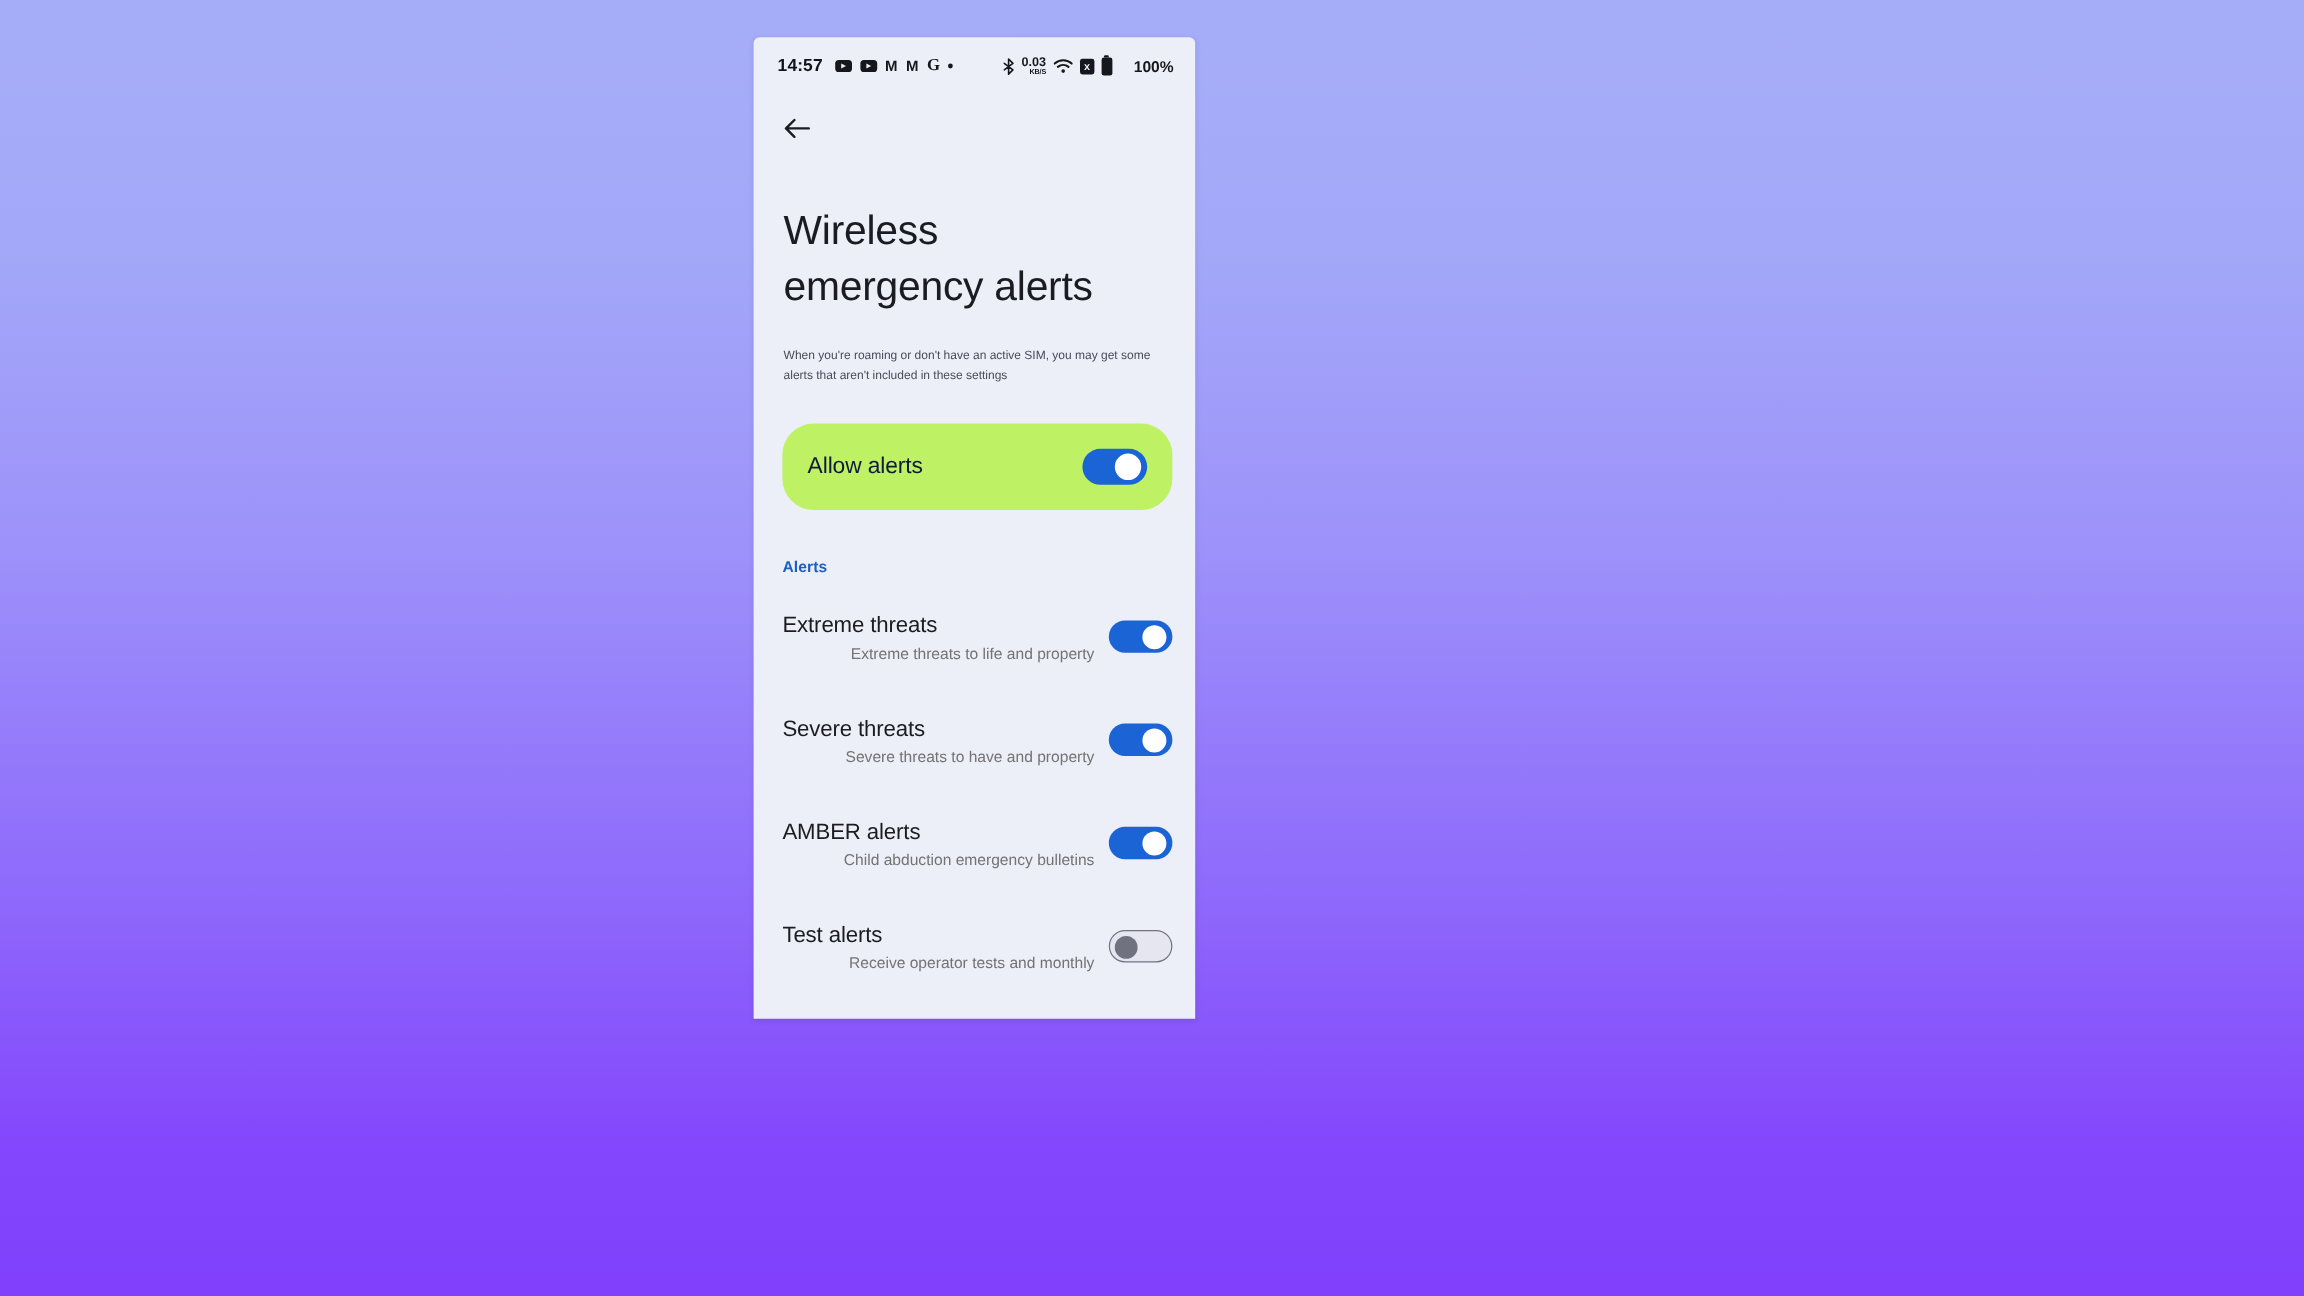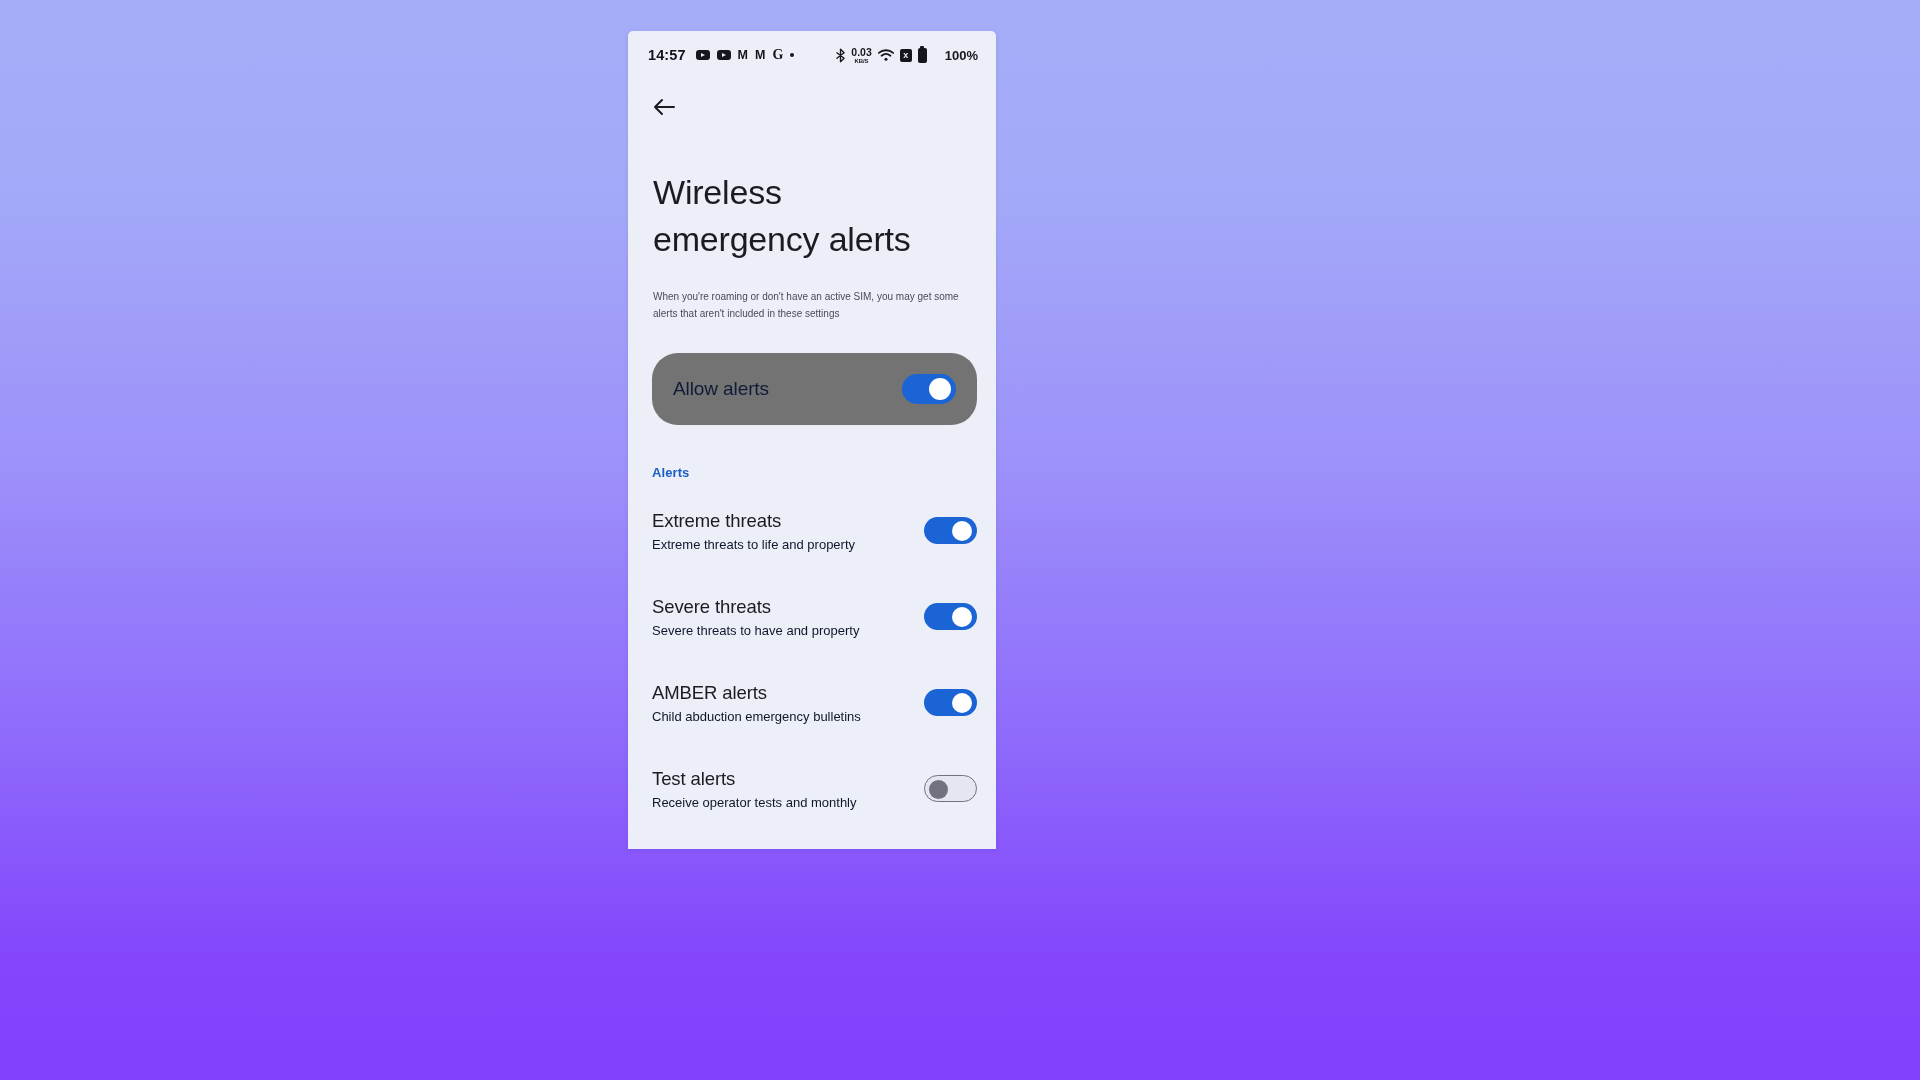--- a/index.html
+++ b/index.html
@@ -91,21 +91,21 @@
   }
   .status-right {
     display: flex;
     align-items: center;
     gap: 6px;
   }
   .bt-icon { width: 9px; height: 15px; }
   .kbs {
     display: flex;
     flex-direction: column;
-    align-items: center;
+    align-items: flex-end;
     line-height: 1;
   }
   .kbs-num {
     font-size: 10.5px;
     font-weight: bold;
     color: #16171d;
   }
   .kbs-unit {
     font-size: 6px;
     font-weight: bold;
@@ -189,21 +189,21 @@
     margin: 25px 28px 0 25px;
     font-size: 10px;
     line-height: 17px;
     color: #494b57;
   }
 
   
   .allow-card {
     margin: 31px 19px 0 24px;
     height: 72px;
-    background: #737373;
+    background: #bef264;
     border-radius: 26px;
     display: flex;
     align-items: center;
     justify-content: space-between;
     padding: 0 21px 0 21px;
     box-sizing: border-box;
     cursor: pointer;
   }
   .allow-label {
     font-size: 19px;
@@ -278,23 +278,24 @@
   }
   .row-text { flex: 1; padding-right: 12px; }
   .row-title {
     font-size: 18.5px;
     color: #1b1c22;
     letter-spacing: -0.1px;
     line-height: 25px;
   }
   .row-sub {
     font-size: 13px;
-    color: #0f172a;
+    color: #737373;
     margin-top: 3px;
     line-height: 17px;
+    text-align: right;
   }
   .row.spaced { margin-top: 17px; }
 </style>
 </head>
 <body>
 
 <div class="phone-card">
 
   <div class="status-bar">
     <div class="status-left">

